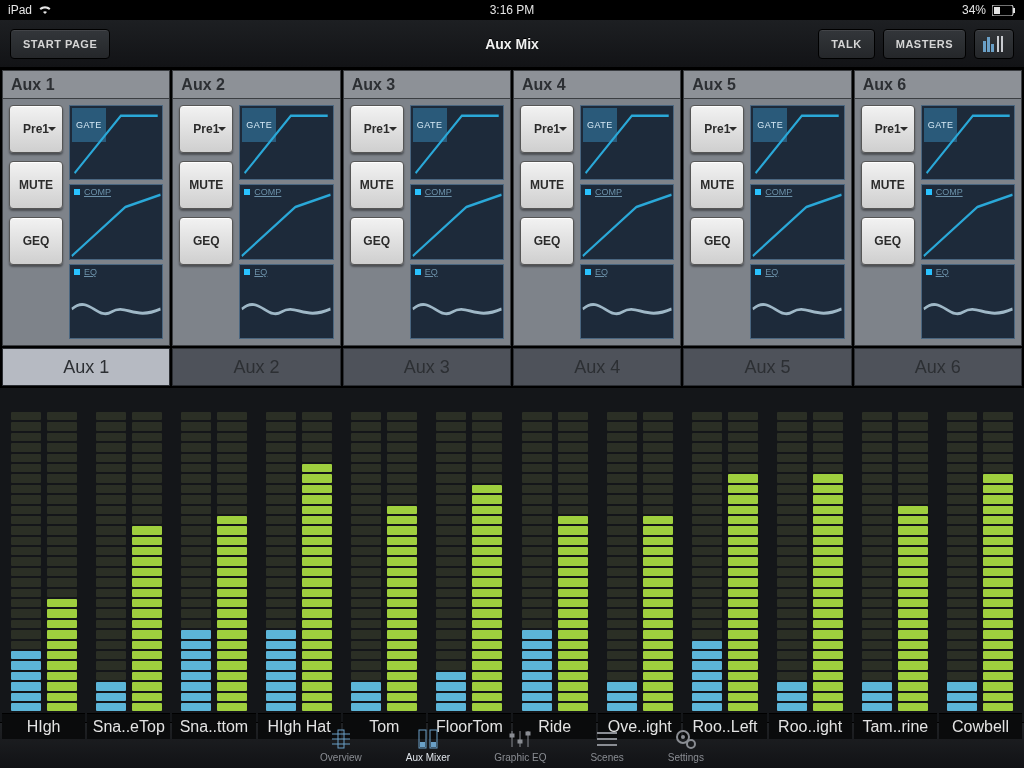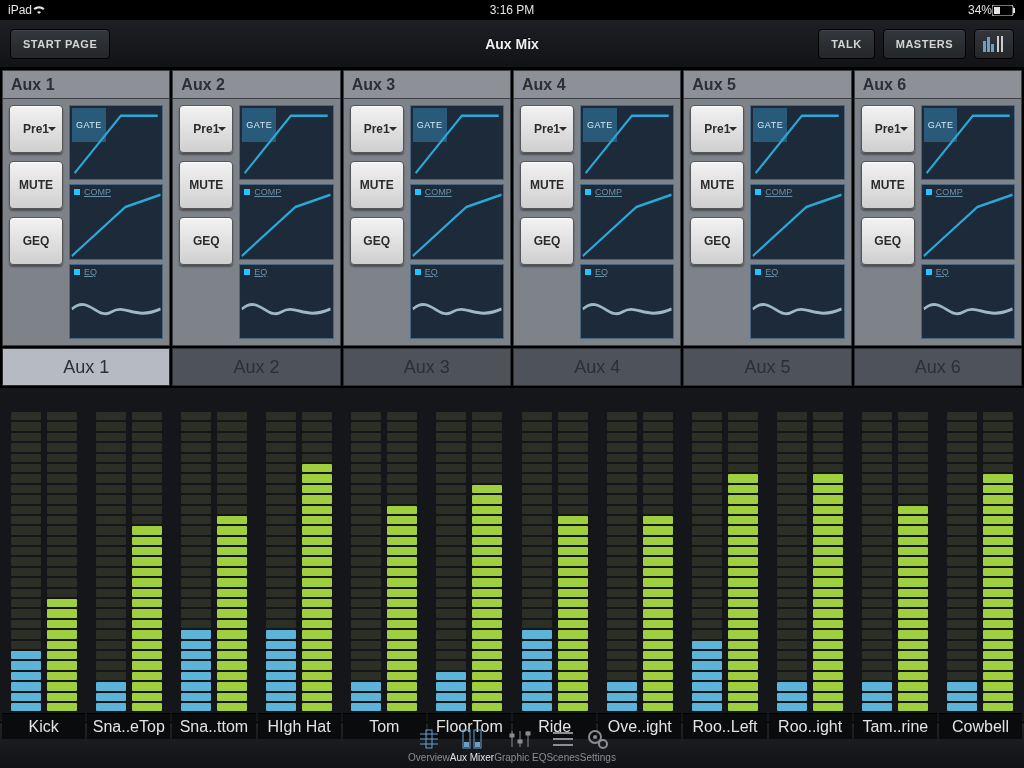--- a/index.html
+++ b/index.html
@@ -3,21 +3,21 @@
 <meta charset="utf-8">
 <style>
   * { box-sizing: border-box; margin: 0; padding: 0; font-family: "Helvetica Neue", Helvetica, Arial, sans-serif; }
   html, body { width: 1024px; height: 768px; background: #000; color: #ddd; overflow: hidden; }
 
   
   .status-bar {
     height: 20px; background: #000; color: #e5e5e5; font-size: 12px;
     display: flex; align-items: center; justify-content: space-between; padding: 0 8px;
   }
-  .status-bar .left, .status-bar .right { display: flex; align-items: center; }
+  .status-bar .left, .status-bar .right { display: flex; align-items: center; gap: 6px; }
   .status-bar .center { position: absolute; left: 50%; transform: translateX(-50%); font-weight: 400; }
   .wifi-icon, .batt-icon { display: inline-block; }
   .wifi-icon svg, .batt-icon svg { display: block; }
 
   
   .app-header {
     height: 48px; background: linear-gradient(#1d1f22,#121316);
     display: flex; align-items: center; justify-content: space-between;
     padding: 0 10px; border-bottom: 1px solid #000;
   }
@@ -115,21 +115,21 @@
   .seg.on.green { background: #9fcf3e; }
   .seg.on.blue  { background: #5cb5d8; }
   .ch-label {
     height: 26px; line-height: 26px; text-align: center;
     font-size: 16px; color: #e3e3e3; background: #0a0b0c; border-top:1px solid #000;
   }
 
   
   .tab-bar {
     height: 46px; background: linear-gradient(#202225,#111215);
-    display: flex; align-items: center; justify-content: center; 
+    display: flex; align-items: center; justify-content: center; gap: 44px;
     border-top: 1px solid #000;
   }
   .tab-item {
     display: flex; flex-direction: column; align-items: center; gap: 2px;
     font-size: 10px; color: #8a8d93;
   }
   .tab-item.active { color: #dfe4ea; }
   .tab-item svg { display:block; }
 </style>
 </head>
@@ -446,21 +446,21 @@
             <div class="seg"></div>
             <div class="seg"></div>
             <div class="seg"></div>
             <div class="seg"></div>
             <div class="seg"></div>
             <div class="seg"></div>
             <div class="seg"></div>
             <div class="seg"></div>
           </div>
         </div>
-        <div class="ch-label">Kick</div>
+        <div class="ch-label">HIgh</div>
       </div>
       <div class="channel">
         <div class="meter-pair">
           <div class="meter">
             <div class="seg on blue"></div>
             <div class="seg on blue"></div>
             <div class="seg on blue"></div>
             <div class="seg"></div>
             <div class="seg"></div>
             <div class="seg"></div>

